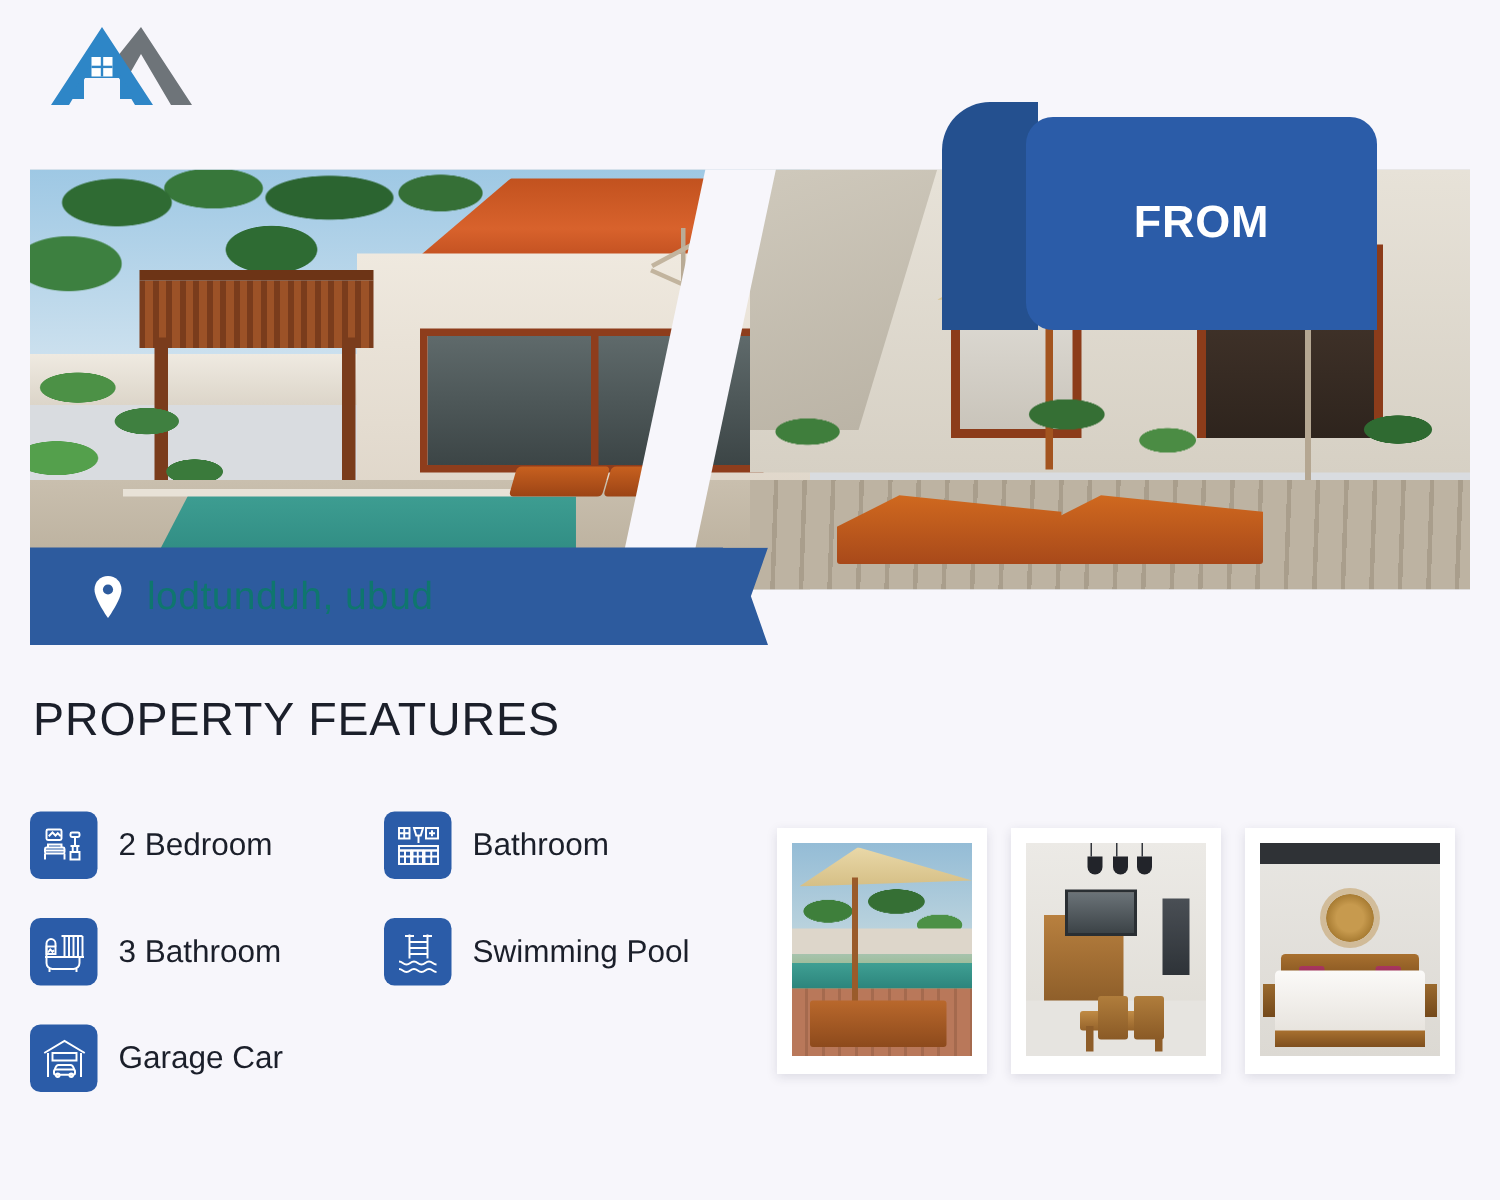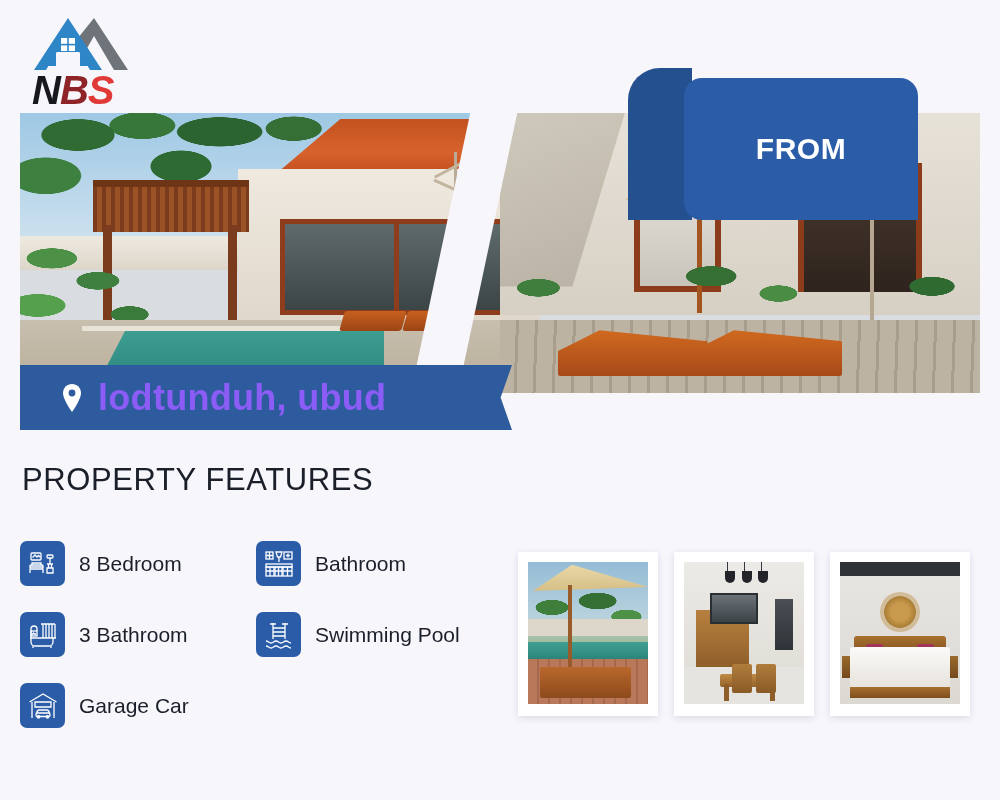--- a/index.html
+++ b/index.html
@@ -120,21 +120,21 @@
   .pb-from{font-size:30px;}
   .pb-amount{font-size:33px;white-space:nowrap;}
 
   
   .loc-ribbon{position:absolute;left:20px;top:365px;width:490px;height:65px;z-index:20;}
   .loc-body{position:absolute;left:0;top:0;width:462px;height:65px;background:#2d5b9e;}
   .loc-tail{position:absolute;left:462px;top:0;width:30px;height:65px;background:#2d5b9e;
     clip-path:polygon(0 0,100% 0,62% 50%,100% 100%,0 100%);}
   .loc-inner{position:absolute;left:42px;top:0;height:65px;display:flex;align-items:center;gap:16px;}
   .pin-icon{width:20px;height:28px;flex:0 0 auto;}
-  .loc-text{color:#8b5cf6;font-size:36px;font-weight:700;letter-spacing:.3px;}
+  .loc-text{color:#0f766e;font-size:26px;font-weight:400;letter-spacing:.3px;}
 
   
   .features-title{position:absolute;left:22px;top:462px;font-size:31px;font-weight:normal;
     color:#1b1f2a;letter-spacing:.6px;}
   .features-grid{position:absolute;left:20px;top:528px;width:480px;
     display:grid;grid-template-columns:236px 236px;grid-auto-rows:71px;}
   .feat{display:flex;align-items:center;gap:14px;}
   .feat-icon{width:45px;height:45px;border-radius:7px;background:#2b5ca8;
     display:flex;align-items:center;justify-content:center;flex:0 0 auto;}
   .feat-label{font-size:21px;color:#1b1f2a;white-space:nowrap;}
@@ -205,23 +205,20 @@
 
   <div class="logo">
     <svg class="logo-mark" viewBox="0 0 96 56">
       <polygon points="60,2 94,54 80,54 60,20 52,34 44,22" fill="#6e7479"></polygon>
       <polygon points="34,2 68,54 56,54 34,17 12,54 0,54" fill="#2e86c7"></polygon>
       <polygon points="34,14 56,50 46,50 46,36 22,36 22,50 12,50" fill="#2e86c7"></polygon>
       <rect x="27" y="22" width="14" height="13" fill="#ffffff"></rect>
       <rect x="33.2" y="22" width="1.6" height="13" fill="#2e86c7"></rect>
       <rect x="27" y="27.8" width="14" height="1.6" fill="#2e86c7"></rect>
     </svg>
-    <div class="logo-text">
-      <span class="l-n">N</span><span class="l-b">B</span><span class="l-s">S</span>
-    </div>
   </div>
 
   <div class="hero">
 
     <div class="hero-left">
       <div class="sky"></div>
       <div class="palms"></div>
       <div class="wall-back"></div>
       <div class="villa-roof"></div>
       <div class="villa-wall"></div>
@@ -285,21 +282,21 @@
           <rect x="3" y="4" width="10" height="7" rx="1"></rect>
             <path d="M4.5 8.5l2.5-2.5 2 2 1.5-1.5 2 2"></path>
           <rect x="2" y="16" width="13" height="4" rx="1"></rect>
             <path d="M2 20v4M15 20v4M2 18h13"></path>
           <path d="M4 16v-2h9v2"></path>
           <rect x="19" y="6" width="6" height="3" rx="1"></rect>
             <path d="M22 9v6M19 15h6M19 19h6v5h-6z"></path>
           <path d="M20.5 19v-4M23.5 19v-4"></path>
         </svg>
       </span>
-      <span class="feat-label">8 Bedroom</span>
+      <span class="feat-label">2 Bedroom</span>
     </div>
 
     <div class="feat">
       <span class="feat-icon">
         <svg width="30" height="30" viewBox="0 0 30 30" fill="none" stroke="#ffffff" stroke-width="1.3">
           <rect x="2" y="3" width="7" height="7"></rect>
             <path d="M5.5 3v7M2 6.5h7"></path>
           <rect x="20" y="3" width="8" height="7"></rect>
             <path d="M24 4.5v4M22 6.5h4"></path>
           <path d="M12 3h6l-1.5 5h-3z"></path>

